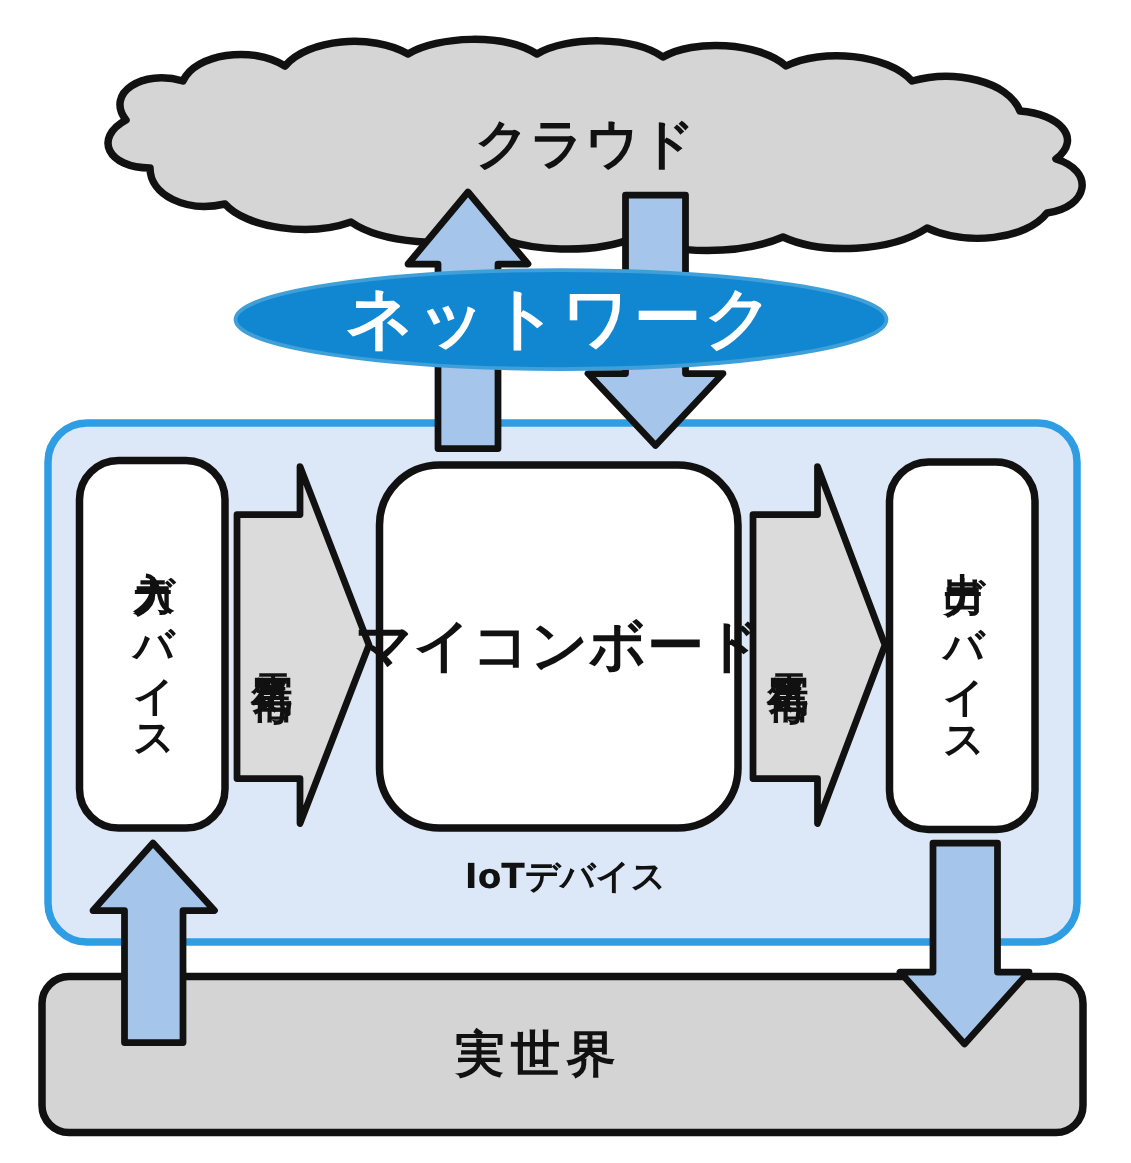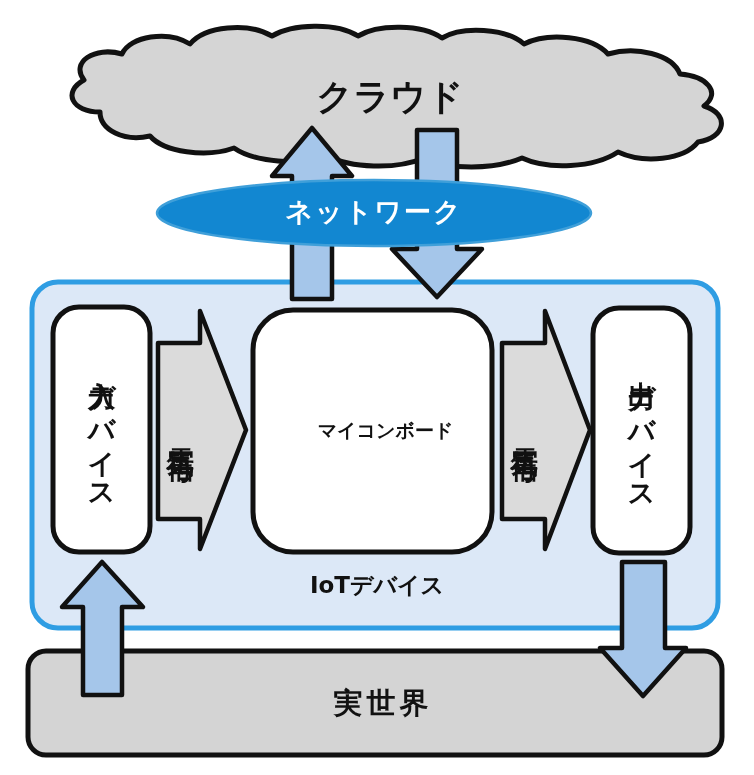--- a/index.html
+++ b/index.html
@@ -10,28 +10,28 @@
   #shapes{position:absolute;left:0;top:0;width:754px;height:775px;}
   .lbl{
     position:absolute;display:flex;align-items:center;justify-content:center;
     color:#111;font-weight:600;line-height:1.05;text-align:center;
     pointer-events:none;white-space:nowrap;
   }
   .vert{
     writing-mode:vertical-rl;text-orientation:upright;letter-spacing:3px;
   }
   .cloud-lbl{left:290px;top:72px;width:200px;height:50px;font-size:36px;}
-  .net-lbl{left:254px;top:187px;width:240px;height:50px;font-size:27px;color:#fff;letter-spacing:2px;}
+  .net-lbl{left:254px;top:187px;width:240px;height:50px;font-size:45px;color:#fff;letter-spacing:2px;}
   .input-lbl{left:53px;top:307px;width:97px;height:245px;font-size:27px;}
   .sigL-lbl{left:151px;top:342px;width:58px;height:182px;font-size:27px;}
-  .micro-lbl{left:266px;top:310px;width:239px;height:242px;font-size:19px;}
+  .micro-lbl{left:253px;top:310px;width:239px;height:242px;font-size:38px;}
   .sigR-lbl{left:495px;top:342px;width:58px;height:182px;font-size:27px;}
   .output-lbl{left:593px;top:308px;width:97px;height:245px;font-size:27px;}
   .iot-lbl{left:277px;top:565px;width:200px;height:40px;font-size:23px;}
-  .real-lbl{left:36px;top:651px;width:694px;height:104px;font-size:29px;letter-spacing:4px;}
+  .real-lbl{left:12px;top:651px;width:694px;height:104px;font-size:33px;letter-spacing:4px;}
   svg *{vector-effect:non-scaling-stroke;}
 </style>
 </head>
 <body>
 
 <div id="stage">
 
   <svg id="shapes" viewBox="0 0 754 775" xmlns="http://www.w3.org/2000/svg">
 
     <path stroke="#111111" stroke-width="5" stroke-linejoin="round" d="M 100 112

